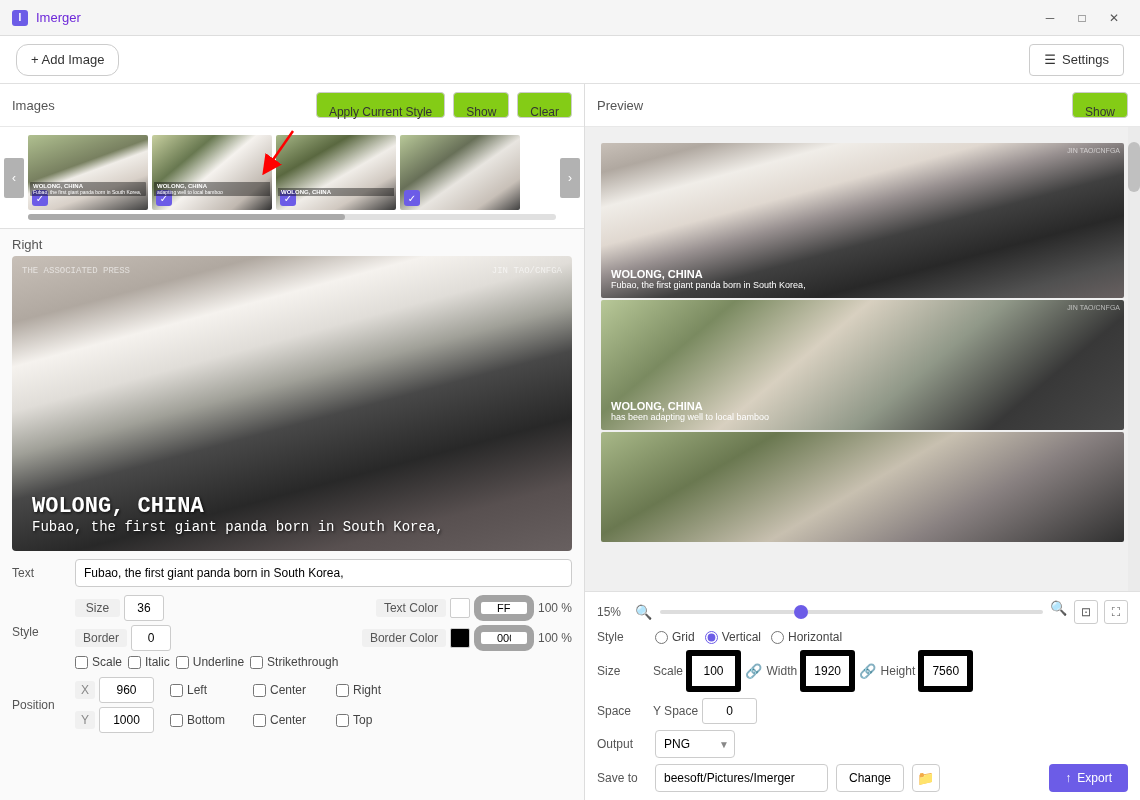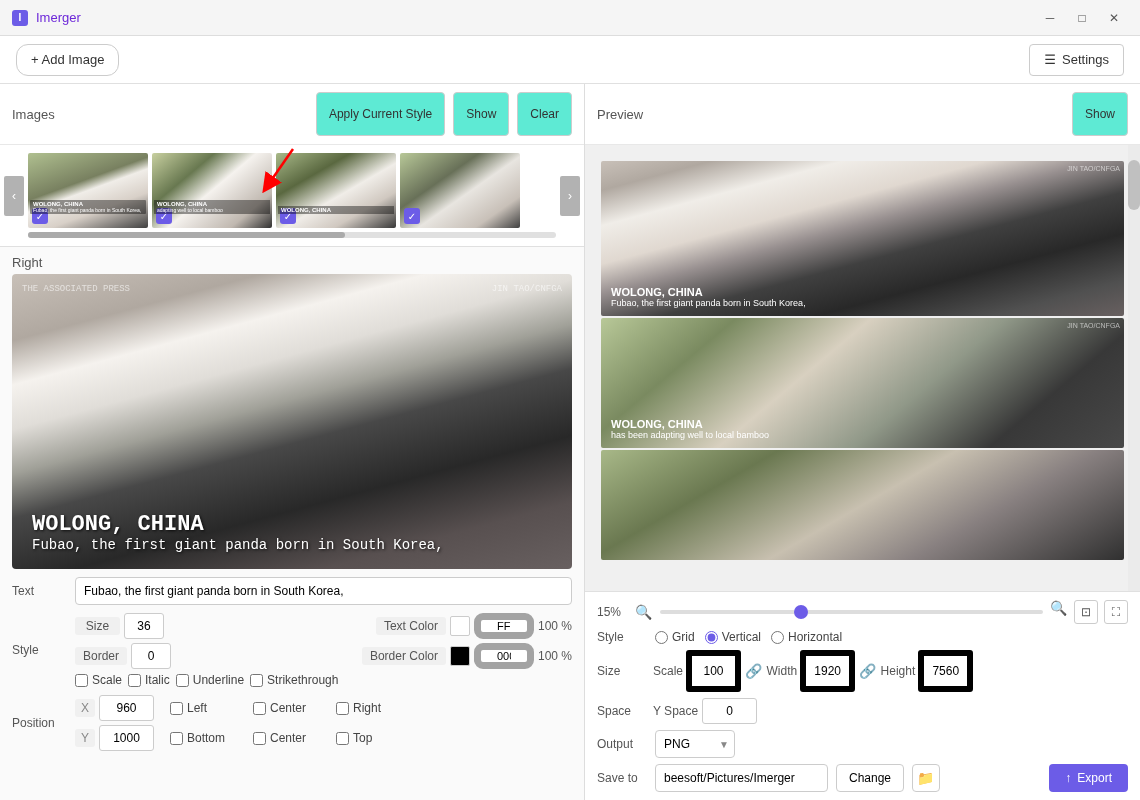--- a/index.html
+++ b/index.html
@@ -21,21 +21,21 @@
 
     
     .main { display: flex; flex: 1; overflow: hidden; }
 
     
     .left-panel { width: 585px; display: flex; flex-direction: column; border-right: 1px solid #ddd; background: #fafafa; }
 
     
     .section-header { display: flex; align-items: center; padding: 8px 12px; background: #fff; border-bottom: 1px solid #e8e8e8; gap: 8px; }
     .section-label { font-size: 13px; color: #555; font-weight: 500; }
-    .btn-action { height: 44px; padding: 4px 12px; border: 1px solid #ccc; background: #5eead4; border-radius: 4px; cursor: pointer; font-size: 12px; color: #333; }
+    .btn-action { height: 21px; padding: 12px 12px; border: 1px solid #ccc; background: #84cc16; border-radius: 4px; cursor: pointer; font-size: 12px; color: #333; }
 
     
     .image-strip-container { background: #fff; border-bottom: 1px solid #e0e0e0; padding: 8px 0; position: relative; }
     .image-strip { display: flex; gap: 4px; padding: 0 28px; overflow: hidden; }
     .thumb-wrapper { position: relative; width: 120px; height: 75px; flex-shrink: 0; }
     .thumb { width: 100%; height: 100%; object-fit: cover; border-radius: 2px; background: #888; }
     .thumb-check { position: absolute; bottom: 4px; left: 4px; width: 16px; height: 16px; background: #6c5ce7; border-radius: 3px; display: flex; align-items: center; justify-content: center; }
     .thumb-check::after { content: '✓'; color: white; font-size: 10px; }
     .nav-arrow { position: absolute; top: 50%; transform: translateY(-50%); background: rgba(0,0,0,0.3); border: none; color: white; width: 20px; height: 40px; cursor: pointer; border-radius: 2px; font-size: 12px; display: flex; align-items: center; justify-content: center; }
     .nav-arrow.left { left: 4px; }

